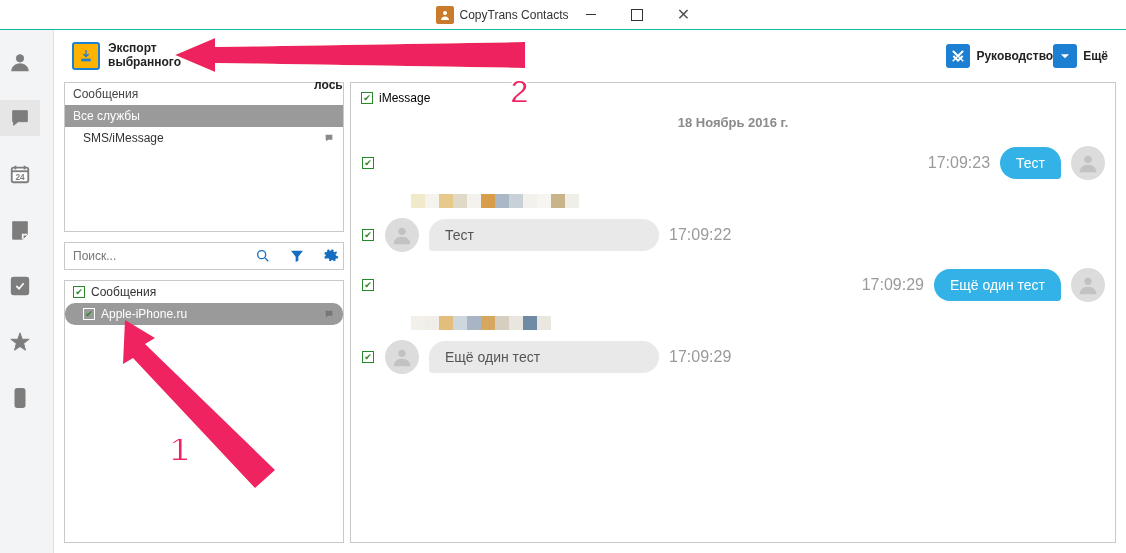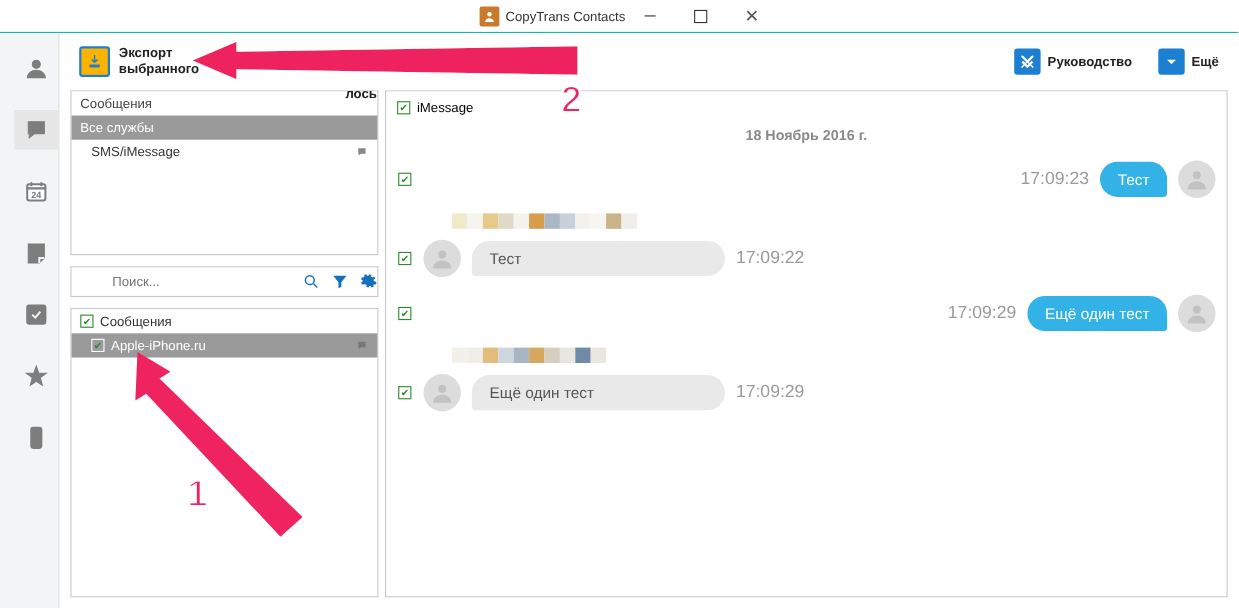--- a/index.html
+++ b/index.html
@@ -11,58 +11,58 @@
   .app-icon { width: 18px; height: 18px; background: #c97a2a; border-radius: 2px; display: flex; align-items: center; justify-content: center; }
   .app-title { font-size: 12px; color: #333; }
   .win-controls { display: flex; }
   .win-btn { width: 46px; height: 30px; display: flex; align-items: center; justify-content: center; font-size: 14px; color: #555; cursor: default; }
   .win-btn.min::before { content: ""; display: block; width: 10px; height: 1px; background: #333; }
   .win-btn.max::before { content: ""; display: block; width: 10px; height: 10px; border: 1px solid #333; }
   .win-btn.close { font-size: 16px; }
 
   
   .app-body { display: flex; height: calc(100% - 30px); }
-  .side-rail { width: 54px; background: #f3f4f5; display: flex; flex-direction: column; align-items: flex-end; padding-top: 14px; gap: 20px; border-right: 1px solid #e1e1e1; }
+  .side-rail { width: 54px; background: #f3f4f5; display: flex; flex-direction: column; align-items: flex-start; padding-top: 14px; gap: 20px; border-right: 1px solid #e1e1e1; }
   .rail-item { width: 40px; height: 36px; display: flex; align-items: center; justify-content: center; color: #7d7d7d; cursor: default; }
   .rail-item.active { background: #e6e6e6; }
   .rail-svg { width: 22px; height: 22px; fill: #7d7d7d; stroke: #7d7d7d; }
 
   .main { flex: 1; display: flex; flex-direction: column; }
 
   .topbar { height: 52px; display: flex; align-items: center; justify-content: space-between; padding: 0 18px 0 10px; position: relative; }
   .export-btn { display: flex; align-items: center; gap: 8px; padding: 4px 8px; cursor: default; }
   .export-icon { width: 28px; height: 28px; background: #ffb300; border: 2px solid #1d7fd1; border-radius: 3px; display:flex; align-items:center; justify-content:center;}
   .export-label { font-size: 12px; color: #222; line-height: 1.15; font-weight: 600;}
-  .top-right { display: flex; align-items: center; gap: 24px; }
+  .top-right { display: flex; align-items: center; }
   .guide-btn { display: flex; align-items: center; gap: 6px; font-size: 12px; font-weight: 600; color: #222; cursor: default; }
   .guide-icon { width: 24px; height: 24px; background: #1d7fd1; border-radius: 3px; display: flex; align-items: center; justify-content: center; }
   .more-btn { display: flex; align-items: center; gap: 6px; font-size: 12px; font-weight: 600; color: #222; cursor: default; }
   .more-icon { width: 24px; height: 24px; background: #1d7fd1; border-radius: 3px; display: flex; align-items: center; justify-content: center; }
 
   .columns { display: flex; flex: 1; padding: 0 10px 10px 10px; gap: 6px; overflow: hidden; }
 
   
   .leftcol { width: 280px; display: flex; flex-direction: column; gap: 10px; }
   .panel { border: 1px solid #c9c9c9; background: #fff; font-size: 12px; }
   .panel-top { height: 150px; }
   .hdr { padding: 4px 8px; color: #444;  }
   .row { padding: 4px 8px; color: #333; display: flex; align-items: center; justify-content: space-between; }
   .row.selected { background: #9a9a9a; color: #fff; }
   .row.sub { padding-left: 18px; }
   .bubble-icon { width: 12px; height: 10px; }
 
-  .search-row { display: flex; align-items: center; gap: 10px; border: 1px solid #c9c9c9; background:#fff; height: 28px; padding-left: 29px; }
+  .search-row { display: flex; align-items: center; gap: 10px; border: 1px solid #c9c9c9; background:#fff; height: 28px; }
   .search-input { flex: 1; border: none; padding: 4px 8px; font-size: 12px; color: #888; outline: none; background: transparent; }
   .tool-btn { width: 24px; height: 24px; display: flex; align-items: center; justify-content: center; color: #156fc1; cursor: default; }
 
   .panel-list { flex: 1; }
   .cat-row { padding: 4px 8px; display: flex; align-items: center; gap: 6px; color: #333;}
   .chk { width: 12px; height: 12px; border: 1px solid #2a8a2a; display: inline-flex; align-items: center; justify-content: center; background: #fff; flex-shrink: 0; }
   .chk::after { content: "✔"; font-size: 9px; color: #2a8a2a; line-height: 1; }
-  .thread-row { padding: 4px 8px 4px 18px; display: flex; align-items: center; justify-content: space-between; gap: 6px; background: #9a9a9a; color: #fff; }
+  .thread-row { padding: 4px 8px 4px 18px; display: flex; align-items: center; justify-content: space-between; gap: 6px; background: #9a9a9a; color: #fff; border-radius: 10px; }
   .thread-row .left { display: flex; align-items: center; gap: 6px; }
 
   
   .chat { flex: 1; border: 1px solid #c9c9c9; background: #fff; font-size: 12px; padding: 6px 10px; display: flex; flex-direction: column; overflow: hidden; }
   .chat-top { display: flex; align-items: center; gap: 6px; padding: 2px 0 6px 0; }
   .chat-date { text-align: center; color: #8a8a8a; font-weight: 600; font-size: 13px; margin: 4px 0 8px 0; }
 
   .msg-row { display: flex; align-items: center; gap: 10px; margin: 8px 0; }
   .msg-row .spacer { flex: 1; }
   .msg-row .chkcol { width: 14px; display: flex; justify-content: center; }

